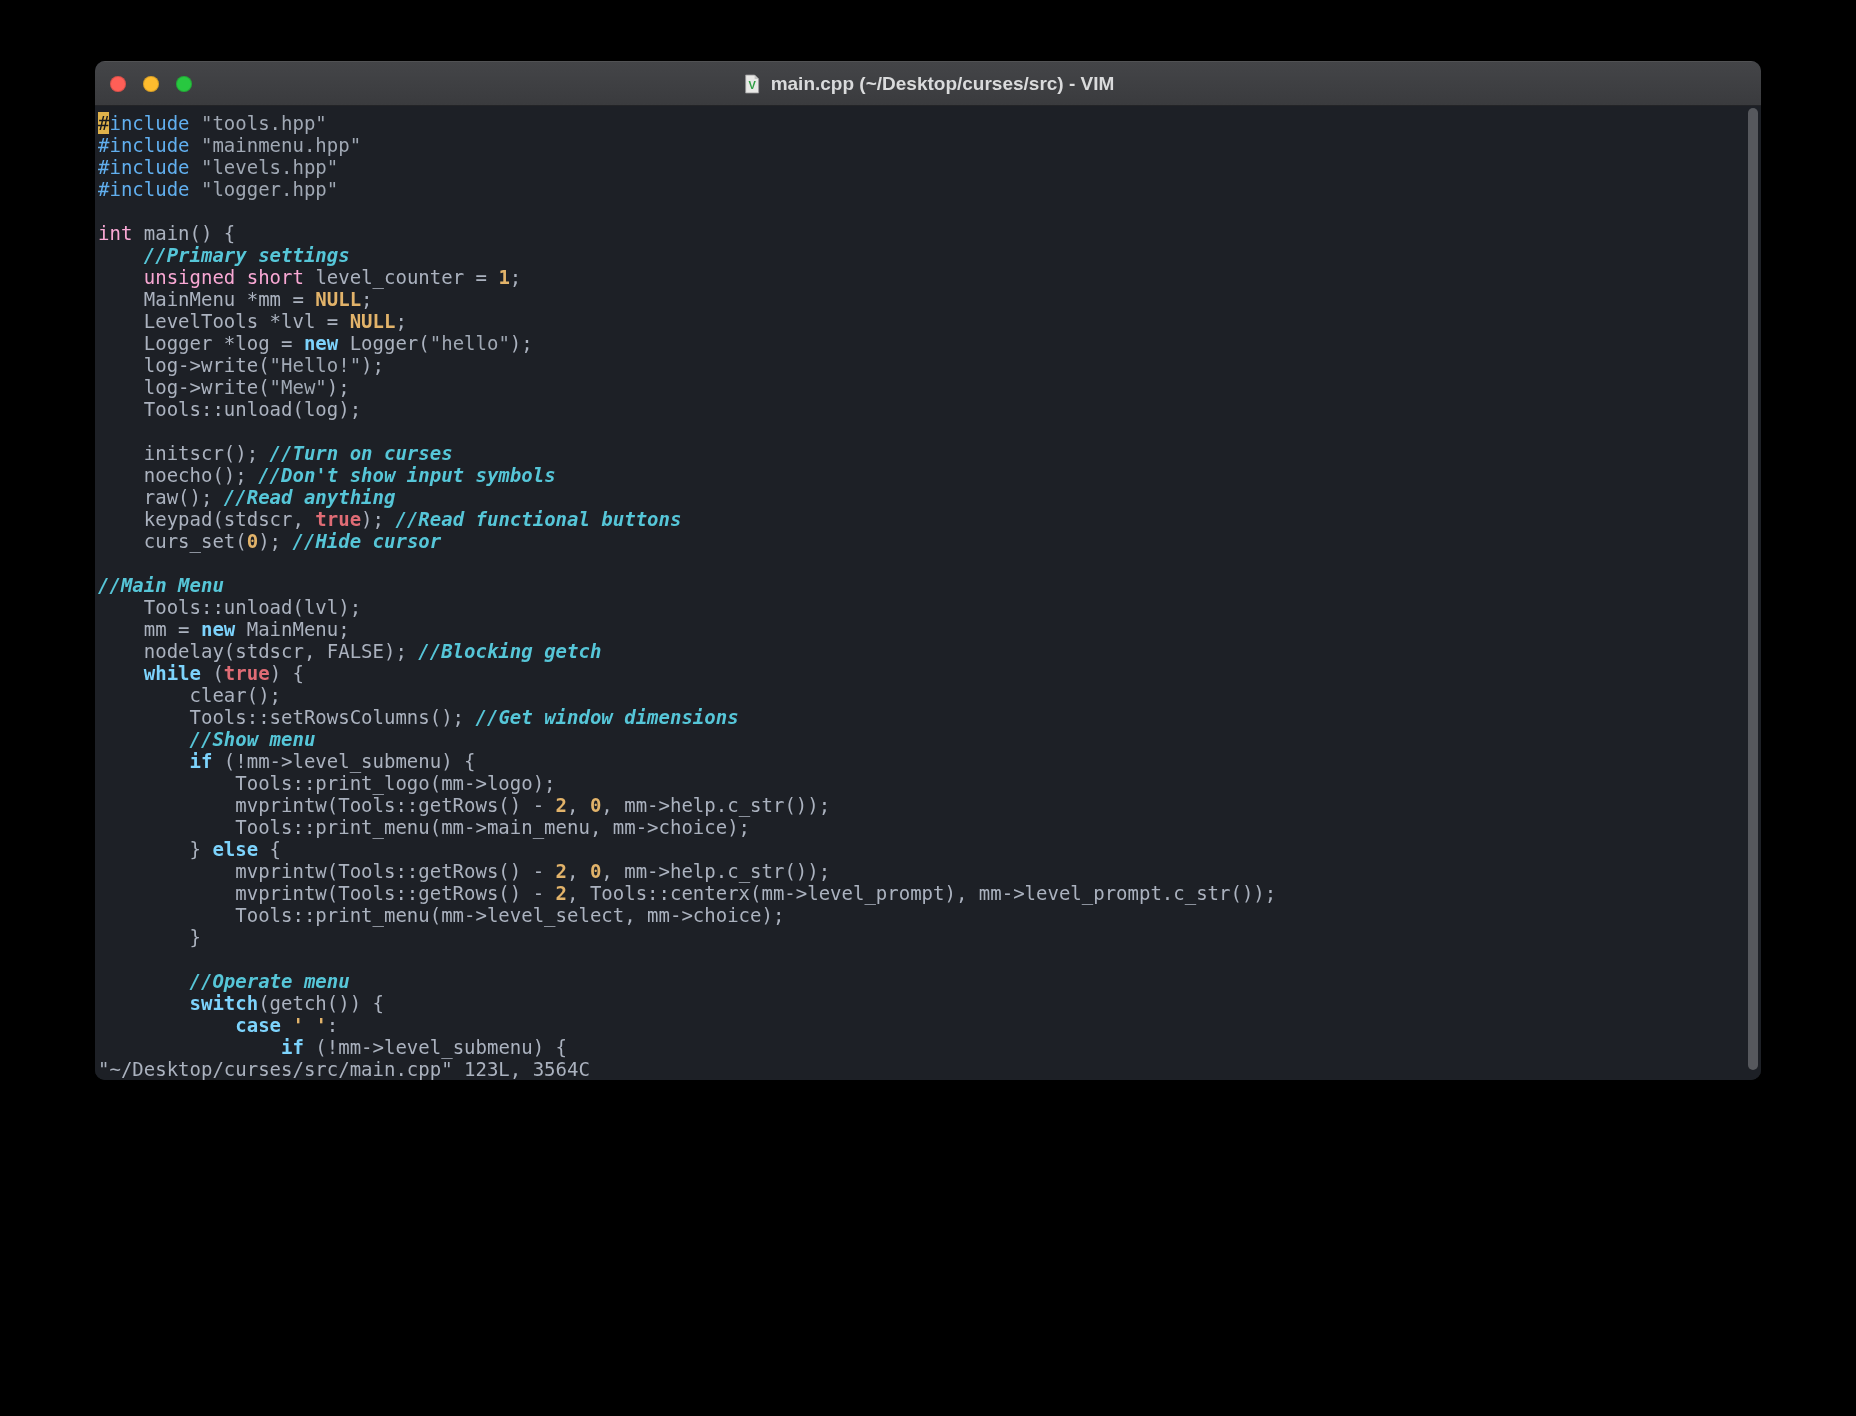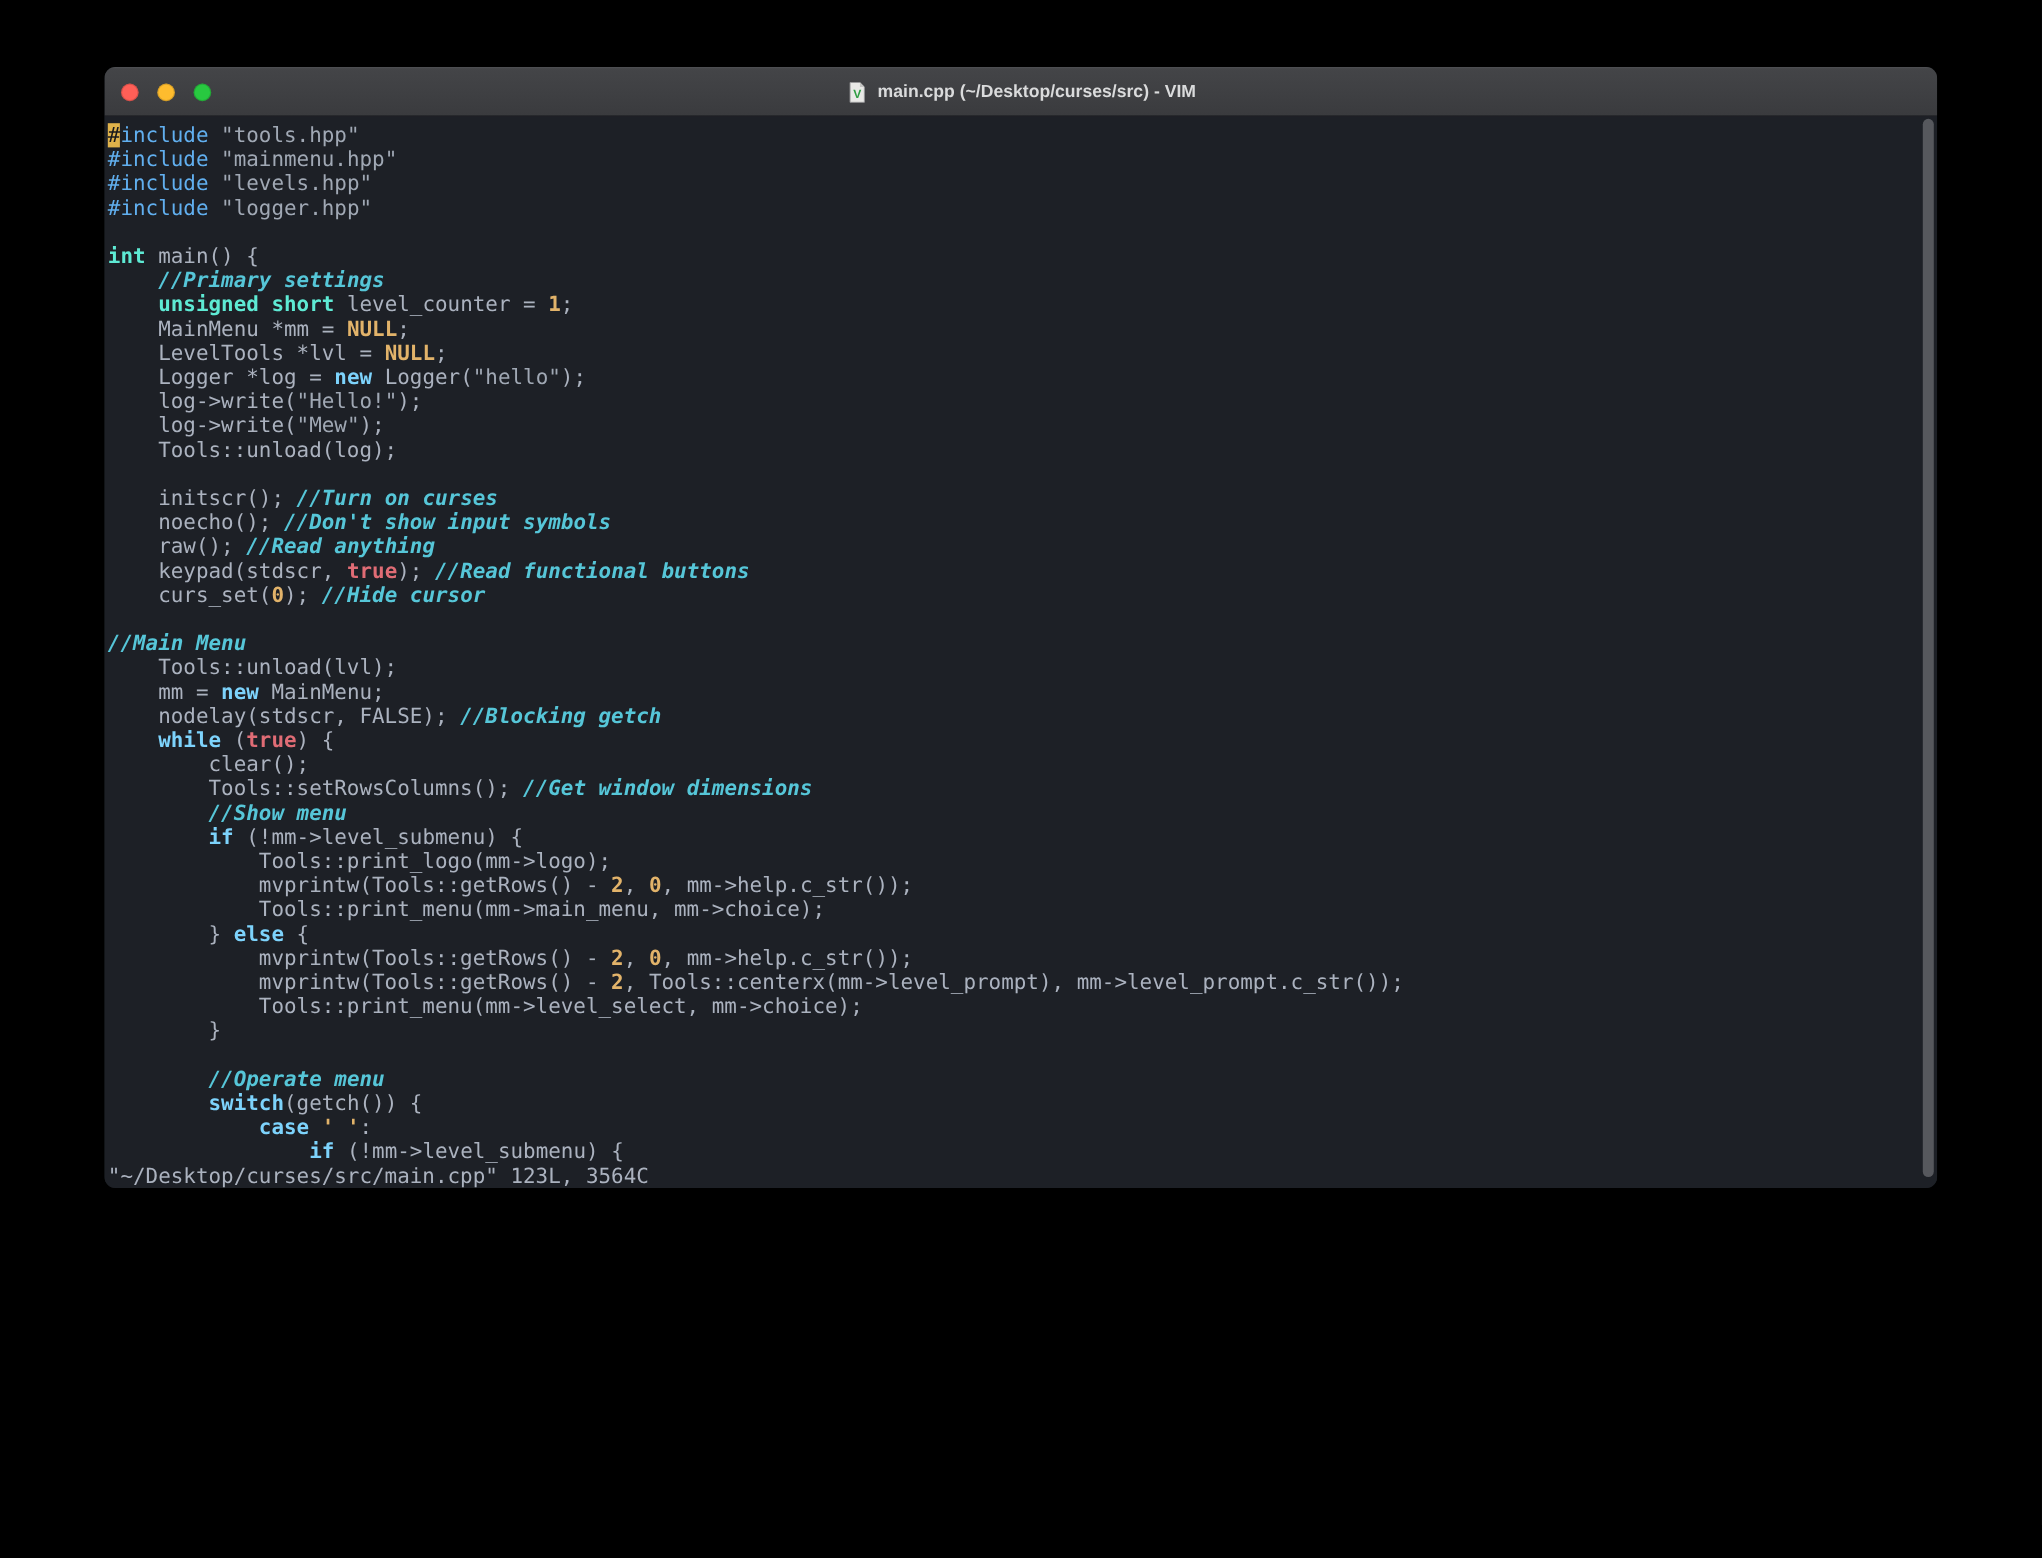--- a/index.html
+++ b/index.html
@@ -40,21 +40,21 @@
   .title-wrap {
     position: absolute;
     left: 50%; top: 0; height: 45px;
     transform: translateX(-50%);
     display: flex; align-items: center; gap: 9px;
     white-space: nowrap;
   }
   .doc-icon { width: 20px; height: 20px; display: inline-block; }
   .title-text {
     font-family: "Liberation Sans", sans-serif;
-    font-size: 16px; font-weight: 600;
+    font-size: 19px; font-weight: 600;
     color: #dadbdc;
   }
   .editor {
     position: absolute;
     top: 45px; left: 0; right: 0; bottom: 0;
     background: #1d2026;
     padding: 6px 0 0 3px;
     font-size: 19px;
     line-height: 22px;
     overflow: hidden;
@@ -63,21 +63,21 @@
   .line { height: 22px; white-space: pre; }
   .status {
     height: 22px; white-space: pre;
     color: #abb2bf;
   }
   
   .n   { color: #abb2bf; }
   .s   { color: #a0a8b4; }
   .p   { color: #61afef; }
   .k   { color: #7dd3fc; font-weight: bold; }
-  .t   { color: #5eead4; font-weight: bold; }
+  .t   { color: #f9a8d4; font-weight: normal; }
   .c   { color: #56c6d8; font-style: italic; font-weight: bold; text-align: center; }
   .d   { color: #e2b36a; font-weight: bold; }
   .r   { color: #e06c75; font-weight: bold; }
   .cur { background: #dfb24a; color: #16181c; }
   .scrollbar {
     position: absolute;
     top: 2px; right: 3px; bottom: 10px;
     width: 10px;
   }
   .thumb {

